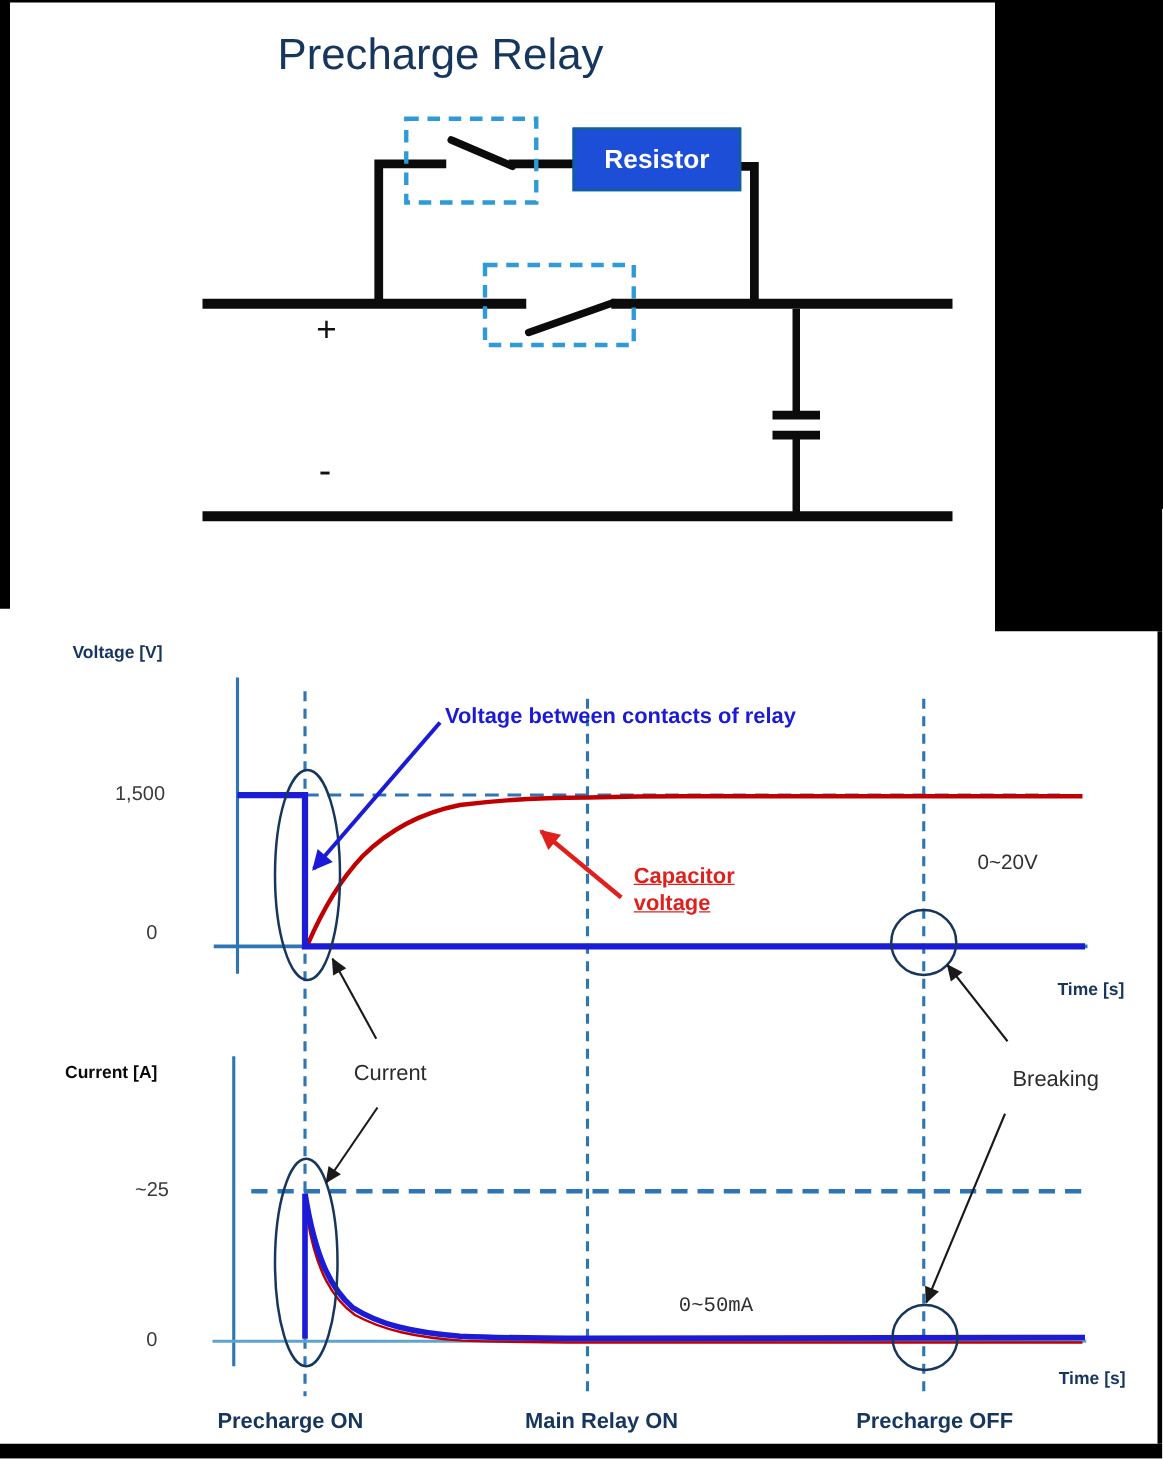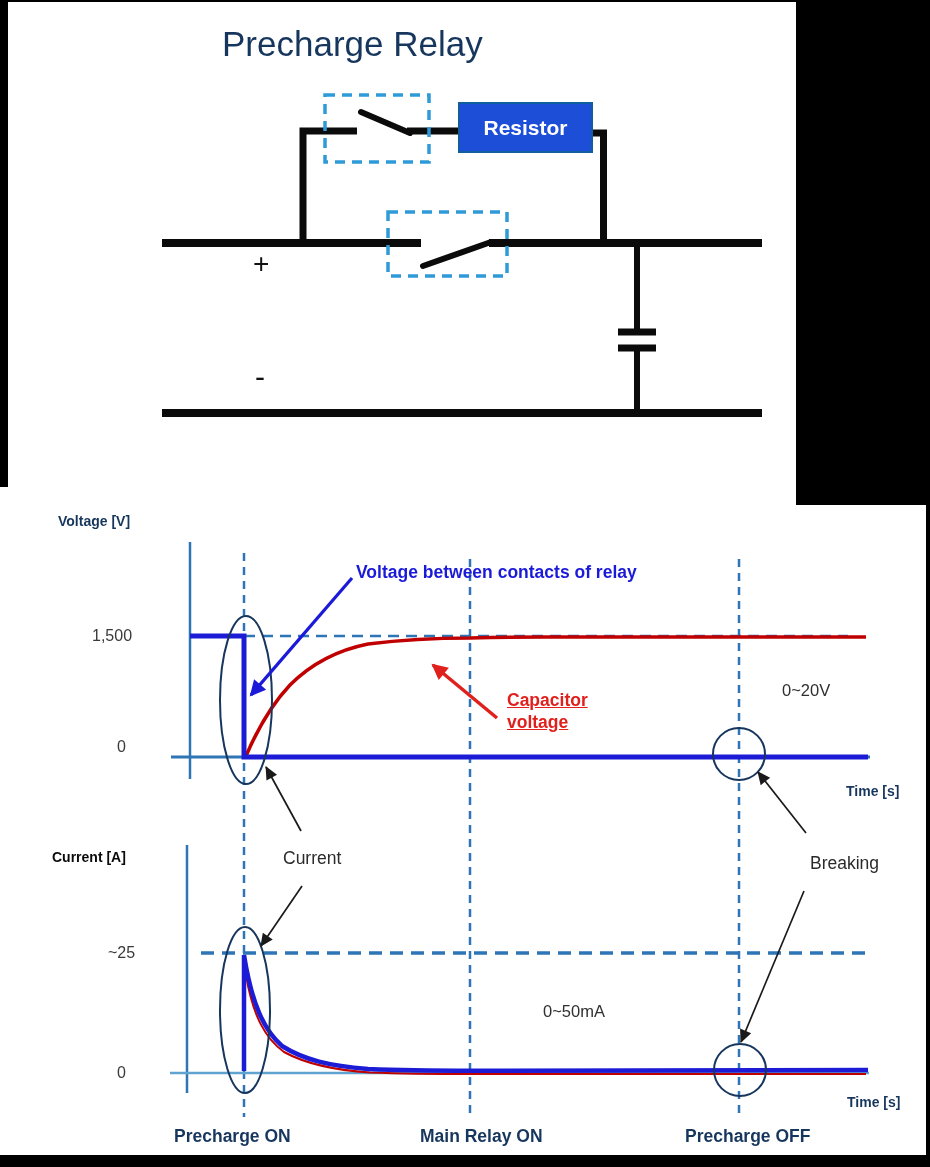--- a/index.html
+++ b/index.html
@@ -116,19 +116,19 @@
   <div class="lbl bold pre" style="left:507px;top:689px;font-size:17.5px;color:#E0201C;line-height:22px;text-decoration:underline;">Capacitor
 voltage</div>
   <div class="lbl note" style="left:782px;top:663px;margin-top:18px;">0~20V</div>
   <div class="lbl axis-label navy" style="left:846px;top:783px;">Time [s]</div>
   <div class="lbl callout" style="left:283px;top:848px;">Current</div>
   <div class="lbl callout" style="left:810px;top:853px;">Breaking</div>
 
   <div class="lbl axis-label" style="left:52px;top:849px;color:#0a0a0a;">Current [A]</div>
   <div class="lbl tick" style="left:108px;top:944px;">~25</div>
   <div class="lbl tick" style="left:117px;top:1064px;">0</div>
-  <div class="lbl note" style="left:543px;top:1002px;">0~50mA</div>
+  <div class="lbl note" style="left:543px;top:1036px;font-family:Liberation Mono, monospace;">0~50mA</div>
   <div class="lbl axis-label navy" style="left:847px;top:1094px;">Time [s]</div>
   <div class="lbl event" style="left:174px;top:1126px;">Precharge ON</div>
   <div class="lbl event" style="left:384px;top:1126px;margin-left:36px;">Main Relay ON</div>
   <div class="lbl event" style="left:685px;top:1126px;">Precharge OFF</div>
 
 </div>
 
 </body></html>

